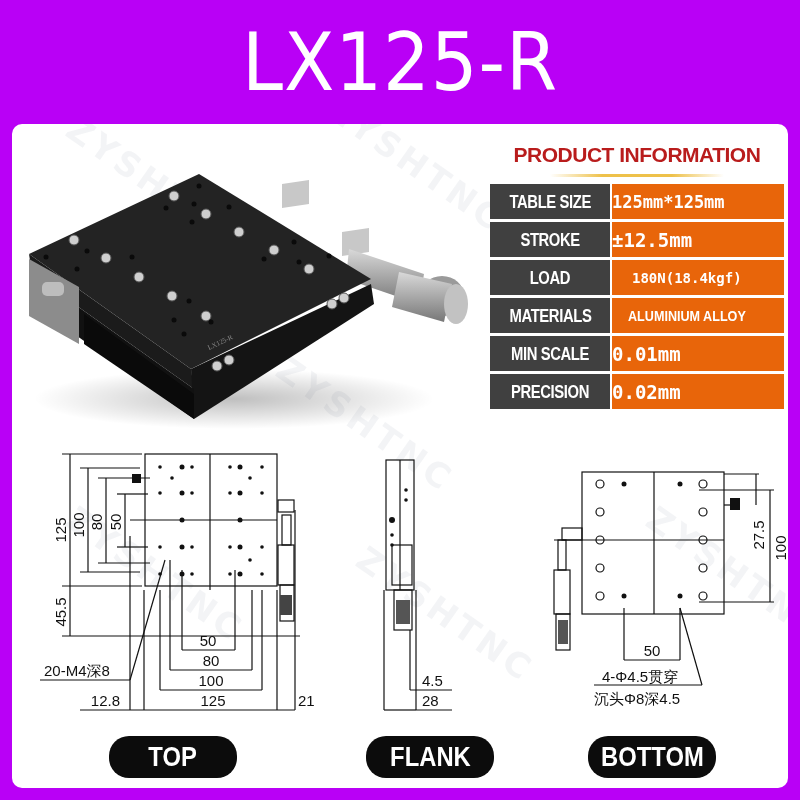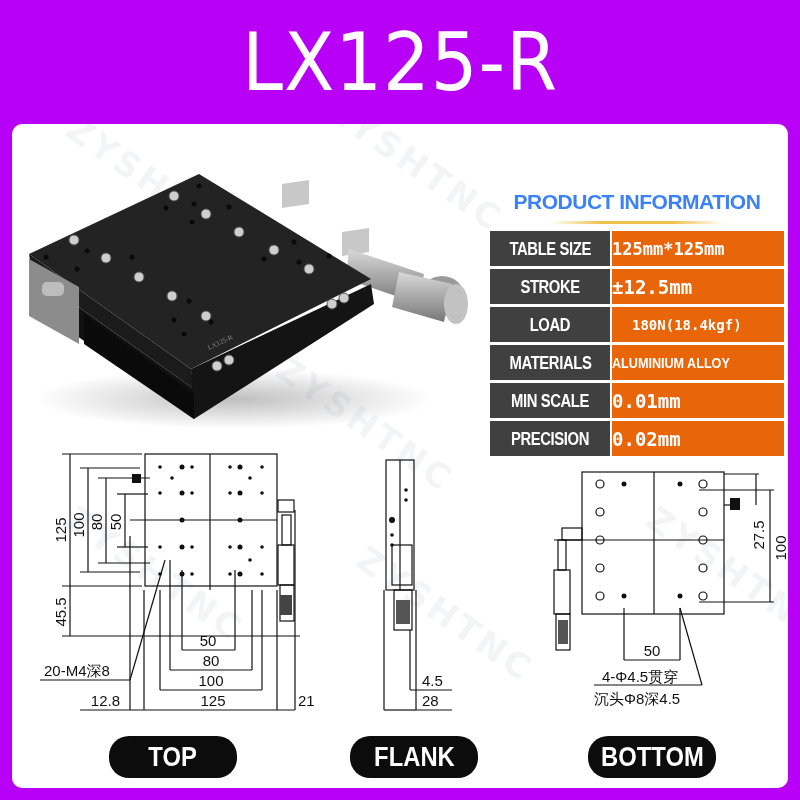--- a/index.html
+++ b/index.html
@@ -25,42 +25,42 @@
       position: absolute; color: rgba(200,205,215,0.22);
       font-family: "DejaVu Sans", sans-serif; font-weight: 700;
       font-size: 34px; transform: rotate(35deg); white-space: nowrap;
       pointer-events: none; letter-spacing: 4px;
     }
     
     .photo { position: absolute; left: 12px; top: 20px; width: 460px; height: 300px; }
     
     .info { position: absolute; left: 478px; top: 14px; width: 294px; }
     .info-title {
-      color: #3b82f6; font-family: "Liberation Sans", sans-serif; font-weight: 700;
-      font-size: 21px; text-align: center; letter-spacing: -0.5px; height: 34px; line-height: 34px; margin-top: 47px;
+      color: #b91c1c; font-family: "Liberation Sans", sans-serif; font-weight: 700;
+      font-size: 21px; text-align: center; letter-spacing: -0.5px; height: 34px; line-height: 34px;
     }
     .info-underline {
       height: 3px; margin: 2px 60px 7px 60px;
       background: linear-gradient(90deg, rgba(240,200,60,0), #eec14a 30%, #eec14a 70%, rgba(240,200,60,0));
     }
     .row { display: flex; height: 35px; margin-bottom: 3px; }
     .cell-label {
       width: 120px; background: #404040; color: #ffffff;
       font-family: "Liberation Sans", sans-serif; font-weight: 700;
       font-size: 19px; display: flex; align-items: center; justify-content: center;
       transform-origin: center; letter-spacing: -0.5px;
     }
     .cell-label span { display: inline-block; transform: scaleX(0.78); white-space: nowrap; }
     .cell-value {
       flex: 1; margin-left: 2px; background: #e8650a; color: #ffffff;
       font-family: "DejaVu Sans Mono", monospace; font-weight: 700;
       font-size: 17px; display: flex; align-items: center; 
     }
     .cell-value span { display: inline-block; white-space: nowrap; }
-    .cell-value.small { font-size: 15px; padding-left: 0; }
+    .cell-value.small { font-size: 15px; padding-left: 16px; }
     .cell-value.small span { transform: scaleX(0.84); transform-origin: left center; font-family: "Liberation Sans", sans-serif; }
     .cell-value.sm2 { font-size: 14px; padding-left: 20px; }
     
     .drawing { position: absolute; }
     .dim { font-family: "Liberation Sans", sans-serif; font-size: 15px; fill: #111; }
     
     .view-btn {
       position: absolute; top: 612px; height: 42px;
       background: #0c0c0c; color: #ffffff; border-radius: 20px;
       font-family: "Liberation Sans", sans-serif; font-weight: 700; font-size: 28px;
@@ -370,19 +370,19 @@
     <text class="dim" transform="translate(230 75) rotate(-90)" text-anchor="middle">27.5</text>
     <text class="dim" transform="translate(252 88) rotate(-90)" text-anchor="middle">100</text>
     <text class="dim" x="118" y="196" text-anchor="middle">50</text>
     <text class="dim" x="68" y="222">4-Φ4.5贯穿</text>
     <text class="dim" x="60" y="244">沉头Φ8深4.5</text>
   </svg>
 
   <div class="view-btn" style="left:97px;width:128px;">
       <span>TOP</span>
     </div>
-  <div class="view-btn" style="left:338px;width:128px;">
+  <div class="view-btn" style="left:354px;width:128px;">
       <span>FLANK</span>
     </div>
   <div class="view-btn" style="left:576px;width:128px;">
       <span>BOTTOM</span>
     </div>
 </div>
 
 </body></html>

